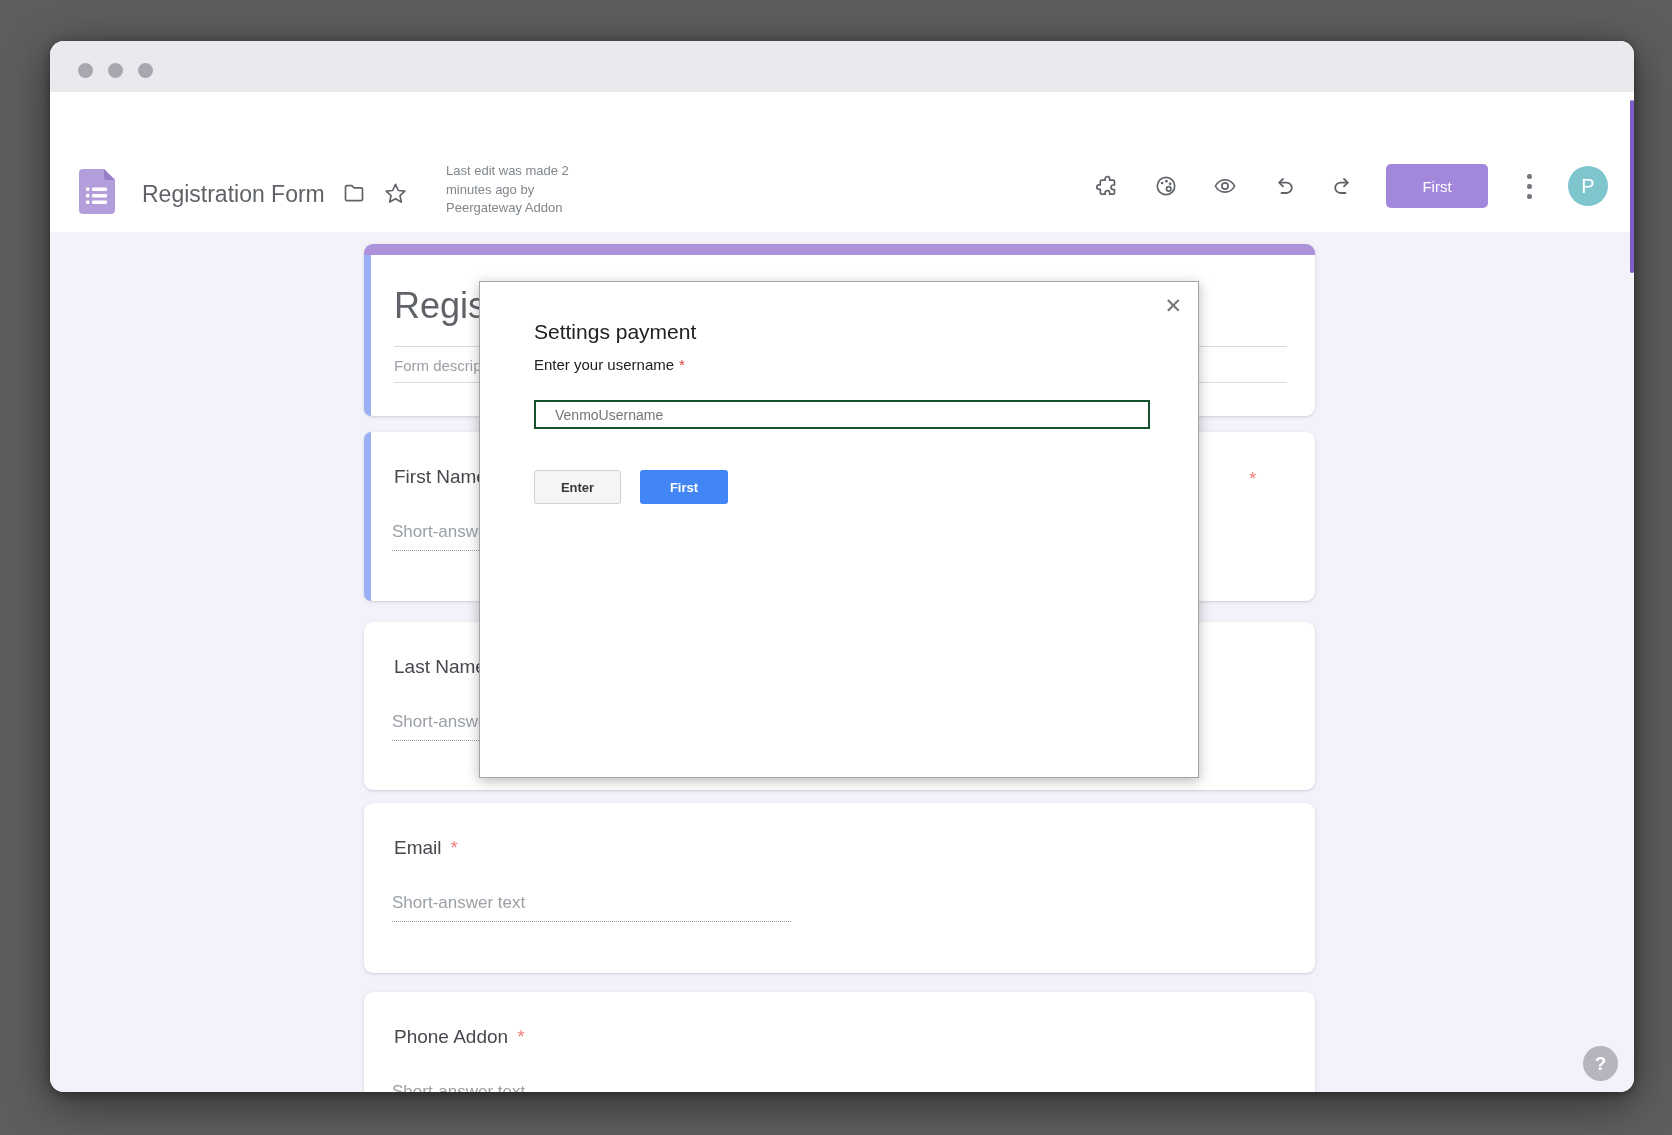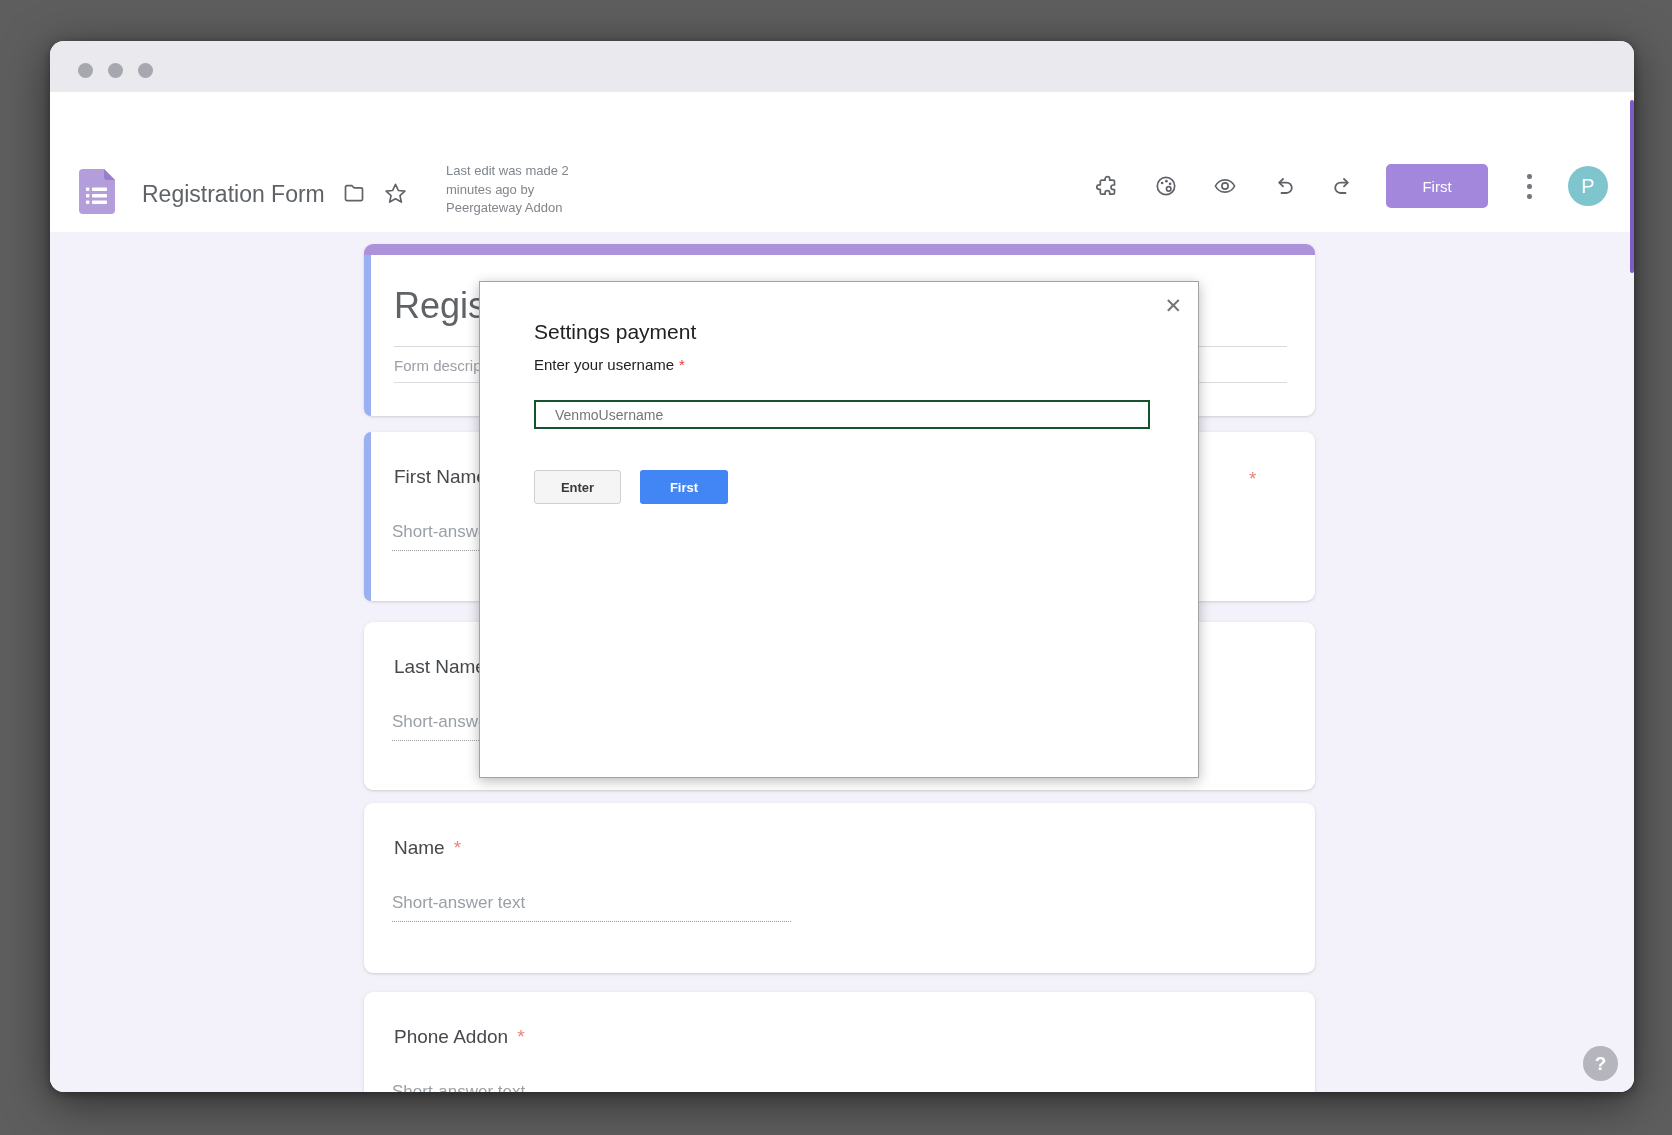--- a/index.html
+++ b/index.html
@@ -162,21 +162,21 @@
         <span class="q-star-abs">*</span>
         <div class="answer">Short-answer text</div>
       </div>
 
       <div class="card" style="top:390px;height:168px">
         <div class="q-title">Last Name</div>
         <div class="answer">Short-answer text</div>
       </div>
 
       <div class="card" style="top:571px;height:170px">
-        <div class="q-title"><span>Name</span><span class="q-star">*</span></div>
+        <div class="q-title"><span>Email</span><span class="q-star">*</span></div>
         <div class="answer">Short-answer text</div>
       </div>
 
       <div class="card" style="top:760px;height:175px">
         <div class="q-title"><span>Phone Addon</span><span class="q-star">*</span></div>
         <div class="answer">Short-answer text</div>
       </div>
 
     </div>
 

